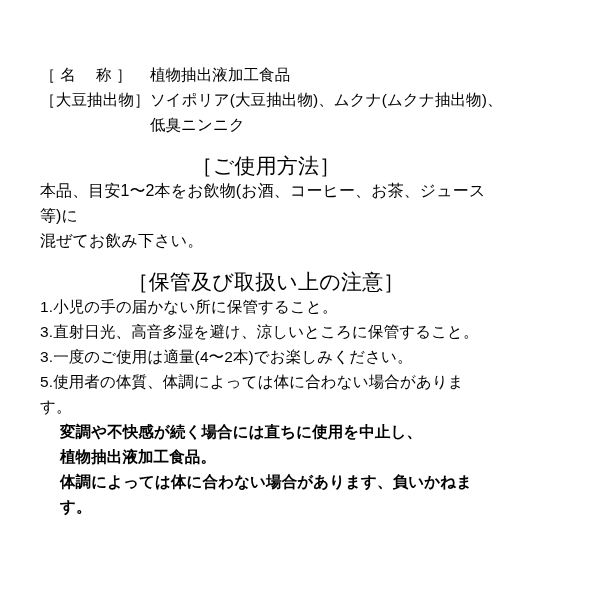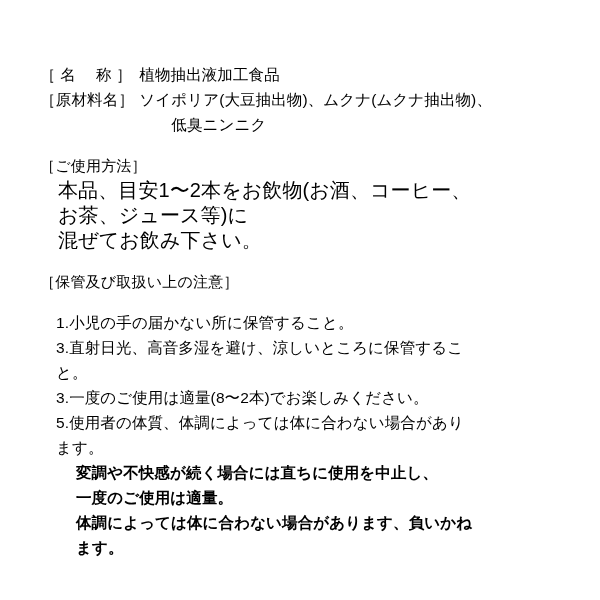--- a/index.html
+++ b/index.html
@@ -37,40 +37,39 @@
   }
   .spec-label {
     width: 130px;
     letter-spacing: 0.2px;
   }
   .spec-value {
     letter-spacing: 0.1px;
   }
   .spec-value .cont {
     display: block;
-    margin-left: 32px;
   }
 
   .section {
     margin-top: 16px;
   }
   .section-heading {
-    font-size: 15px;
+    font-size: 21px;
     line-height: 25px;
     letter-spacing: 0.2px;
+    text-align: center;
   }
   .body-line {
-    font-size: 20px;
+    font-size: 16px;
     line-height: 25px;
     letter-spacing: 0.1px;
-    margin-left: 18px;
   }
 
   .list {
-    margin: 16px;
+    margin: 0;
     padding: 0;
     list-style: none;
   }
   .list-item {
     font-size: 15.5px;
     line-height: 25px;
     letter-spacing: 0.1px;
   }
   .list-item .sub {
     display: block;
@@ -89,21 +88,21 @@
 
   <table class="spec-table">
     <tbody>
       <tr class="spec-row">
         <td class="spec-label">［ 名　 称 ］</td>
         <td class="spec-value">
           <span>植物抽出液加工食品</span>
         </td>
       </tr>
       <tr class="spec-row">
-        <td class="spec-label">［原材料名］</td>
+        <td class="spec-label">［大豆抽出物］</td>
         <td class="spec-value">
           <span>ソイポリア(大豆抽出物)、ムクナ(ムクナ抽出物)、</span>
           <span class="cont">低臭ニンニク</span>
         </td>
       </tr>
     </tbody>
   </table>
 
   <div class="section">
     <div class="section-heading">［ご使用方法］</div>
@@ -114,26 +113,26 @@
   <div class="notes-section">
     <div class="section-heading">［保管及び取扱い上の注意］</div>
     <ul class="list">
       <li class="list-item">
         <span>1.小児の手の届かない所に保管すること。</span>
       </li>
       <li class="list-item">
         <span>3.直射日光、高音多湿を避け、涼しいところに保管すること。</span>
       </li>
       <li class="list-item">
-        <span>3.一度のご使用は適量(8〜2本)でお楽しみください。</span>
+        <span>3.一度のご使用は適量(4〜2本)でお楽しみください。</span>
       </li>
       <li class="list-item">
         <span>5.使用者の体質、体調によっては体に合わない場合があります。</span>
         <span class="sub">変調や不快感が続く場合には直ちに使用を中止し、</span>
-        <span class="sub">一度のご使用は適量。</span>
+        <span class="sub">植物抽出液加工食品。</span>
       </li>
       <li class="list-item">
         <span class="sub">体調によっては体に合わない場合があります、負いかねます。</span>
       </li>
     </ul>
   </div>
 
 </div>
 
 </body></html>

